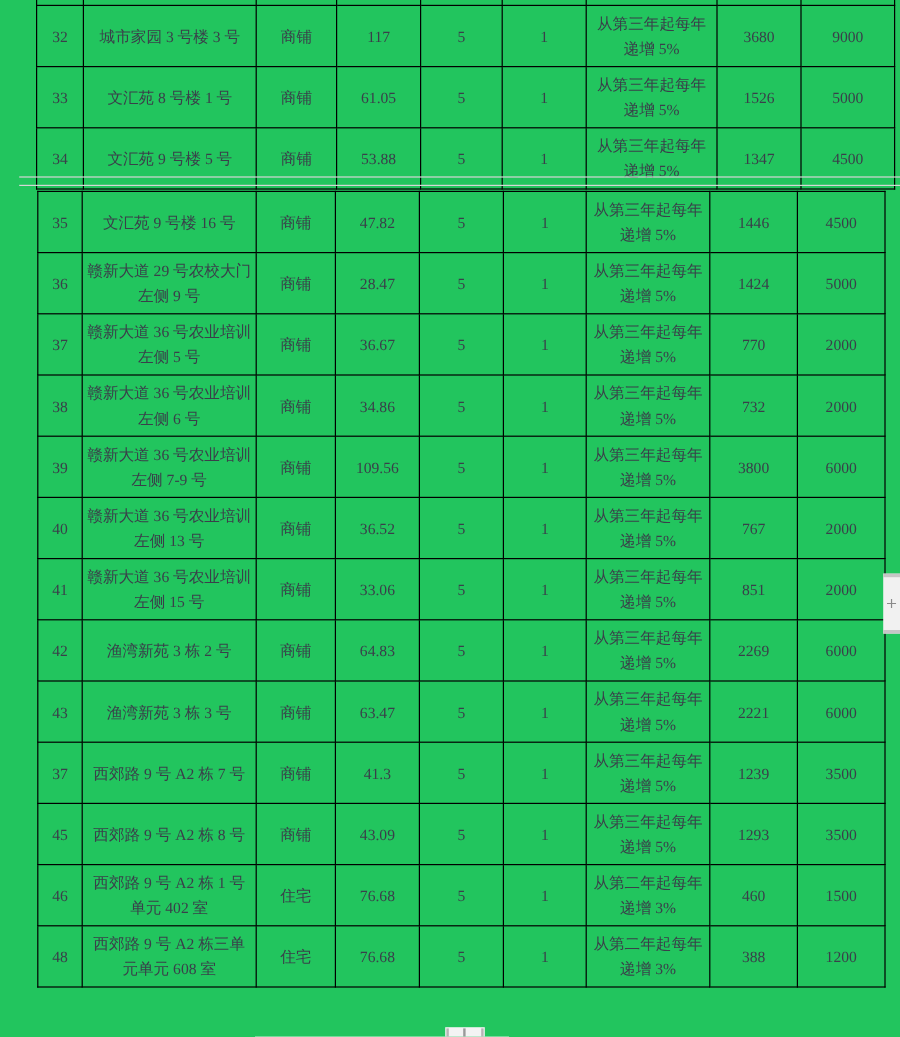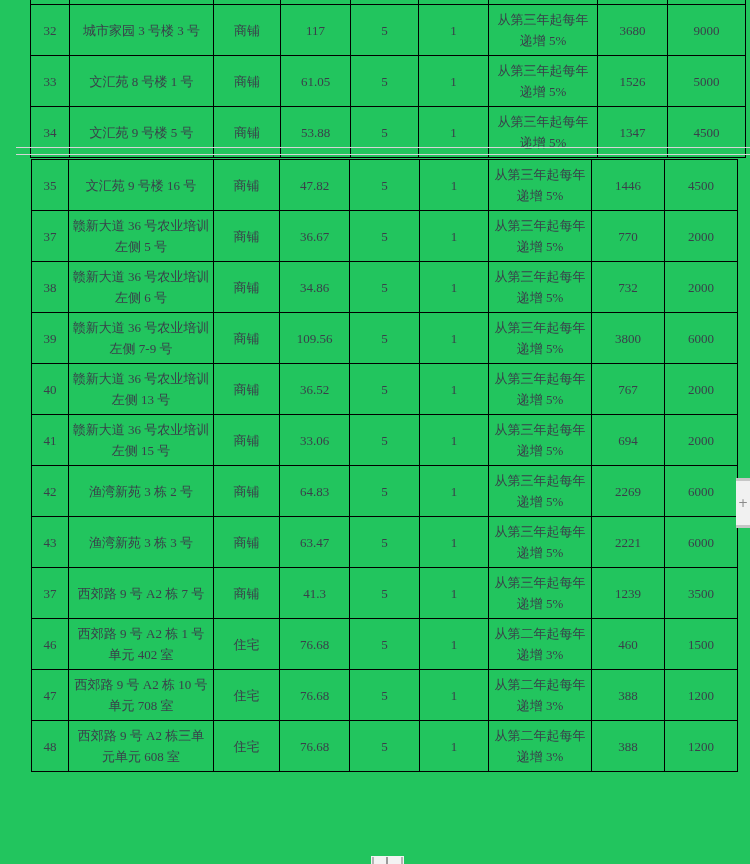--- a/index.html
+++ b/index.html
@@ -149,20 +149,31 @@
           <td class="c1">文汇苑 9 号楼 16 号</td>
           <td class="c2">商铺</td>
           <td class="c3">47.82</td>
           <td class="c4">5</td>
           <td class="c5">1</td>
           <td class="c6">从第三年起每年递增 5%</td>
           <td class="c7">1446</td>
           <td class="c8">4500</td>
         </tr>
         <tr>
+          <td class="c0">36</td>
+          <td class="c1">赣新大道 29 号农校大门左侧 9 号</td>
+          <td class="c2">商铺</td>
+          <td class="c3">28.47</td>
+          <td class="c4">5</td>
+          <td class="c5">1</td>
+          <td class="c6">从第三年起每年递增 5%</td>
+          <td class="c7">1424</td>
+          <td class="c8">5000</td>
+        </tr>
+        <tr>
           <td class="c0">37</td>
           <td class="c1">赣新大道 36 号农业培训左侧 5 号</td>
           <td class="c2">商铺</td>
           <td class="c3">36.67</td>
           <td class="c4">5</td>
           <td class="c5">1</td>
           <td class="c6">从第三年起每年递增 5%</td>
           <td class="c7">770</td>
           <td class="c8">2000</td>
         </tr>
@@ -200,21 +211,21 @@
           <td class="c8">2000</td>
         </tr>
         <tr>
           <td class="c0">41</td>
           <td class="c1">赣新大道 36 号农业培训左侧 15 号</td>
           <td class="c2">商铺</td>
           <td class="c3">33.06</td>
           <td class="c4">5</td>
           <td class="c5">1</td>
           <td class="c6">从第三年起每年递增 5%</td>
-          <td class="c7">694</td>
+          <td class="c7">851</td>
           <td class="c8">2000</td>
         </tr>
         <tr>
           <td class="c0">42</td>
           <td class="c1">渔湾新苑 3 栋 2 号</td>
           <td class="c2">商铺</td>
           <td class="c3">64.83</td>
           <td class="c4">5</td>
           <td class="c5">1</td>
           <td class="c6">从第三年起每年递增 5%</td>
@@ -234,43 +245,43 @@
         </tr>
         <tr>
           <td class="c0">37</td>
           <td class="c1">西郊路 9 号 A2 栋 7 号</td>
           <td class="c2">商铺</td>
           <td class="c3">41.3</td>
           <td class="c4">5</td>
           <td class="c5">1</td>
           <td class="c6">从第三年起每年递增 5%</td>
           <td class="c7">1239</td>
+          <td class="c8">3500</td>
+        </tr>
+        <tr>
+          <td class="c0">45</td>
+          <td class="c1">西郊路 9 号 A2 栋 8 号</td>
+          <td class="c2">商铺</td>
+          <td class="c3">43.09</td>
+          <td class="c4">5</td>
+          <td class="c5">1</td>
+          <td class="c6">从第三年起每年递增 5%</td>
+          <td class="c7">1293</td>
           <td class="c8">3500</td>
         </tr>
         <tr>
           <td class="c0">46</td>
           <td class="c1">西郊路 9 号 A2 栋 1 号单元 402 室</td>
           <td class="c2">住宅</td>
           <td class="c3">76.68</td>
           <td class="c4">5</td>
           <td class="c5">1</td>
           <td class="c6">从第二年起每年递增 3%</td>
           <td class="c7">460</td>
           <td class="c8">1500</td>
-        </tr>
-        <tr>
-          <td class="c0">47</td>
-          <td class="c1">西郊路 9 号 A2 栋 10 号单元 708 室</td>
-          <td class="c2">住宅</td>
-          <td class="c3">76.68</td>
-          <td class="c4">5</td>
-          <td class="c5">1</td>
-          <td class="c6">从第二年起每年递增 3%</td>
-          <td class="c7">388</td>
-          <td class="c8">1200</td>
         </tr>
         <tr>
           <td class="c0">48</td>
           <td class="c1">西郊路 9 号 A2 栋三单元单元 608 室</td>
           <td class="c2">住宅</td>
           <td class="c3">76.68</td>
           <td class="c4">5</td>
           <td class="c5">1</td>
           <td class="c6">从第二年起每年递增 3%</td>
           <td class="c7">388</td>

